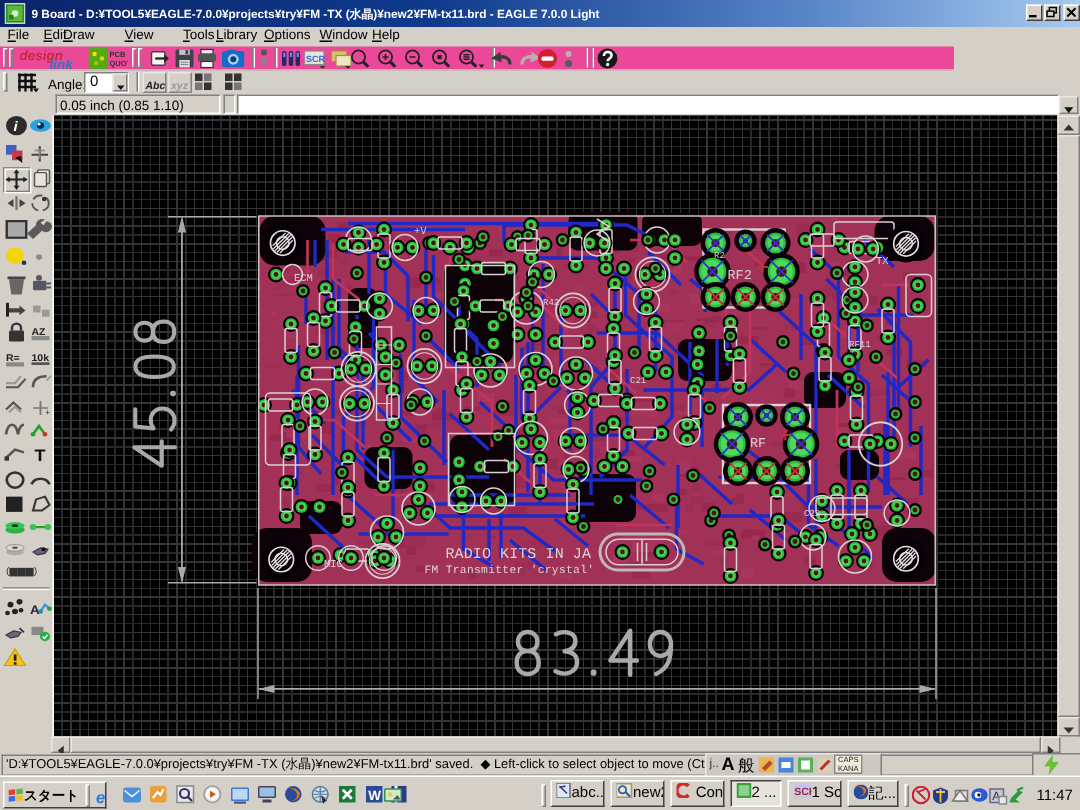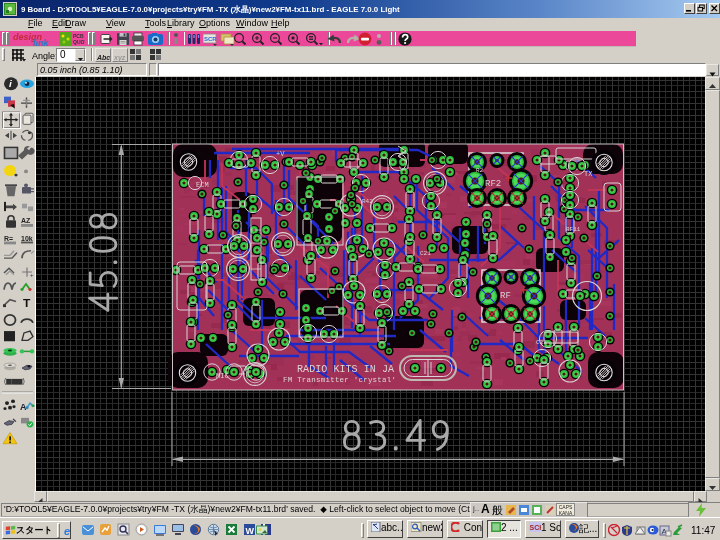--- a/index.html
+++ b/index.html
@@ -8,26 +8,26 @@
 .abs{position:absolute;}
 .raised2{border-top:1px solid #e9e7e2;border-left:1px solid #e9e7e2;border-right:1px solid #808080;border-bottom:1px solid #808080;}
 .sunken{border-top:1px solid #808080;border-left:1px solid #808080;border-right:1px solid #fff;border-bottom:1px solid #fff;}
 .handle{width:3px;border-top:1px solid #fff;border-left:1px solid #fff;border-right:1px solid #808080;border-bottom:1px solid #808080;}
 
 #titlebar{left:0;top:0;width:720px;height:18px;background:linear-gradient(90deg,#0a246a 0%,#0f3a8c 40%,#5a86c8 75%,#a6caf0 100%);color:#fff;}
 #titletext{position:absolute;left:21px;top:4px;font-size:7.9px;font-weight:bold;color:#fff;white-space:nowrap;}
 .tbtn{position:absolute;top:3px;width:12px;height:11px;background:#d4d0c8;border-top:1px solid #fff;border-left:1px solid #fff;border-right:1px solid #404040;border-bottom:1px solid #404040;font-size:8px;line-height:9px;text-align:center;color:#000;}
 
 #menubar{left:0;top:18px;width:720px;height:13px;background:#d4d0c8;font-size:9px;color:#000;}
-#menubar span{position:absolute;top:0px;margin-left:23px;}
+#menubar span{position:absolute;top:0px;}
 #menubar u{text-decoration:underline;}
 
 #tb1{left:0;top:31px;width:636px;height:16px;background:#ec4899;border-bottom:1px solid #bdbab3;}
 #tb2{left:0;top:47px;width:720px;height:16px;background:#d4d0c8;}
-#cmdrow{left:0;top:63px;width:580px;height:14px;background:#d4d0c8;font-style:italic;}
+#cmdrow{left:0;top:63px;width:580px;height:14px;background:#d4d0c8;}
 .sep{position:absolute;width:2px;border-left:1px solid #808080;border-right:1px solid #fff;}
 
 #palette{left:0;top:77px;width:36px;height:425px;background:#d4d0c8;border-right:1px solid #fff;}
 
 #canvas{left:36px;top:77px;width:669px;height:414px;background:#000;}
 
 #vscroll{left:705px;top:77px;width:15px;height:414px;background:#d4d0c8;}
 #hscroll{left:34px;top:491px;width:673px;height:11px;background:#d4d0c8;}
 
 #status{left:0;top:502px;width:720px;height:15px;background:#d4d0c8;font-size:10px;}

